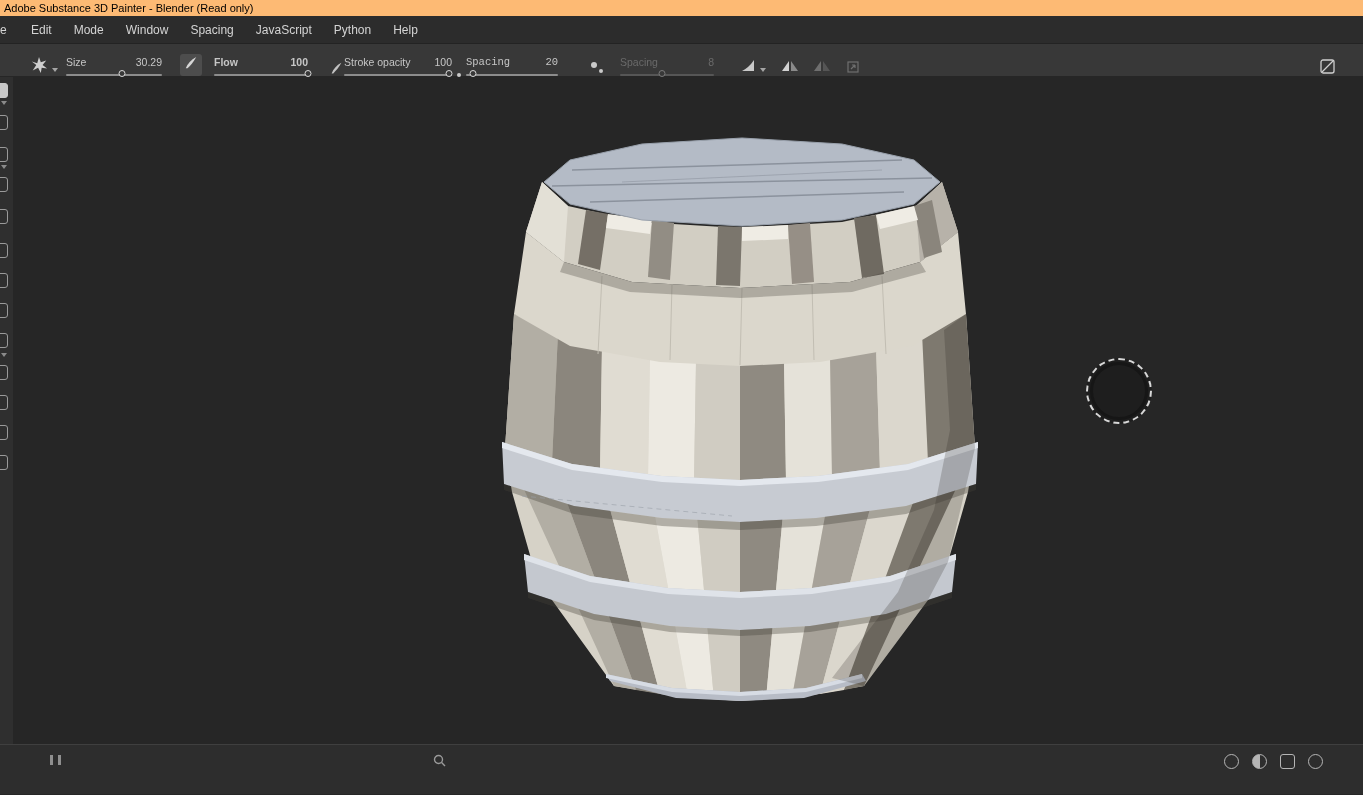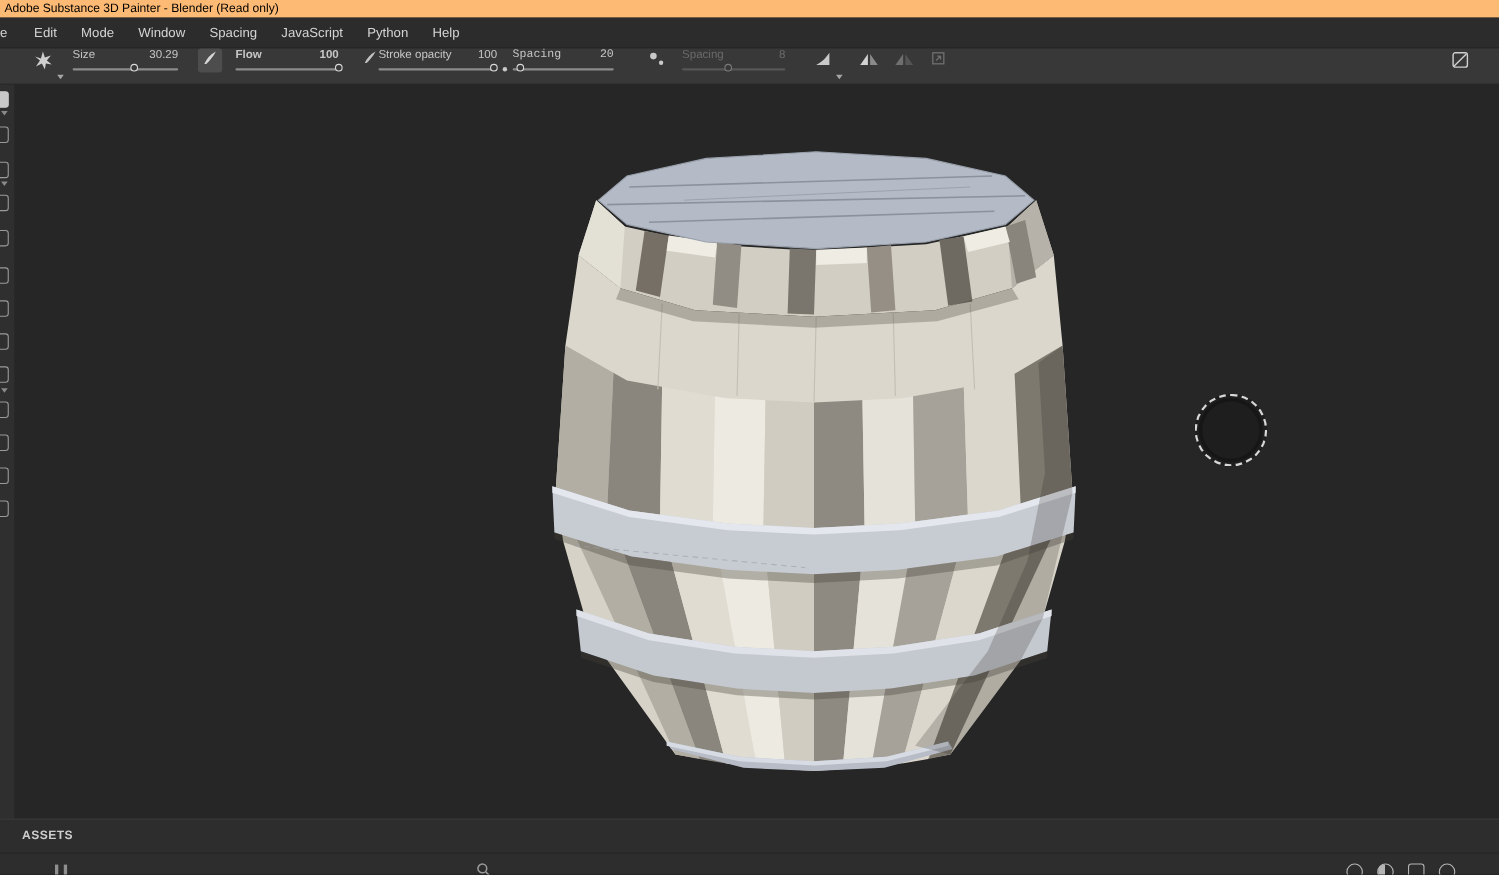--- a/index.html
+++ b/index.html
@@ -10,21 +10,21 @@
   .titlebar { height:16px; background:#fdba74; color:#000;
               font-size:11px; line-height:16px; padding-left:4px; }
 
   
   .menubar { height:28px; background:#2c2c2c; display:flex; align-items:center;
              color:#d4d4d4; font-size:12px; border-bottom:1px solid #232323; }
   .menu-clip { width:8px; overflow:hidden; display:inline-block; margin-right:12px; }
   .menu-item { padding:0 11px; cursor:default; }
 
   
-  .toolbar { height:33px; background:#383838; display:flex; align-items:flex-start;
+  .toolbar { height:33px; background:#383838; display:flex; align-items:flex-end;
              padding:0 26px 0 28px; border-bottom:1px solid #262626; }
   .tb-icon { display:inline-flex; align-items:center; justify-content:center;
              flex:0 0 auto; }
   .tb-btn { width:22px; height:22px; border-radius:3px; display:flex;
             align-items:center; justify-content:center; flex:0 0 auto; }
   .tb-btn.active { background:#4d4d4d; }
   .chev { width:0; height:0; border-left:3px solid transparent;
           border-right:3px solid transparent; border-top:4px solid #a5a5a5;
           display:inline-block; margin-left:2px; align-self:flex-end; margin-bottom:4px;}
   .sg { display:flex; flex-direction:column; justify-content:center; flex:0 0 auto; }
@@ -293,23 +293,20 @@
       </svg>
     </div>
 
     <div class="brush-cursor">
       <div class="brush-cursor-inner"></div>
     </div>
   </div>
 </div>
 
 <div class="assets">
-  <div class="assets-header">
-    <span>ASSETS</span>
-  </div>
   <div class="assets-row">
     <span class="frag-bar" style="left:50px;"></span>
     <span class="frag-bar" style="left:58px;"></span>
     <span style="position:absolute; left:433px; top:8px;">
       <svg width="13" height="13" viewBox="0 0 13 13">
         <circle cx="5.5" cy="5.5" r="4" fill="none" stroke="#9a9a9a" stroke-width="1.4"></circle>
         <line x1="8.6" y1="8.6" x2="12" y2="12" stroke="#9a9a9a" stroke-width="1.4"></line>
       </svg>
     </span>
     <span class="footer-circle" style="left:1224px;"></span>

